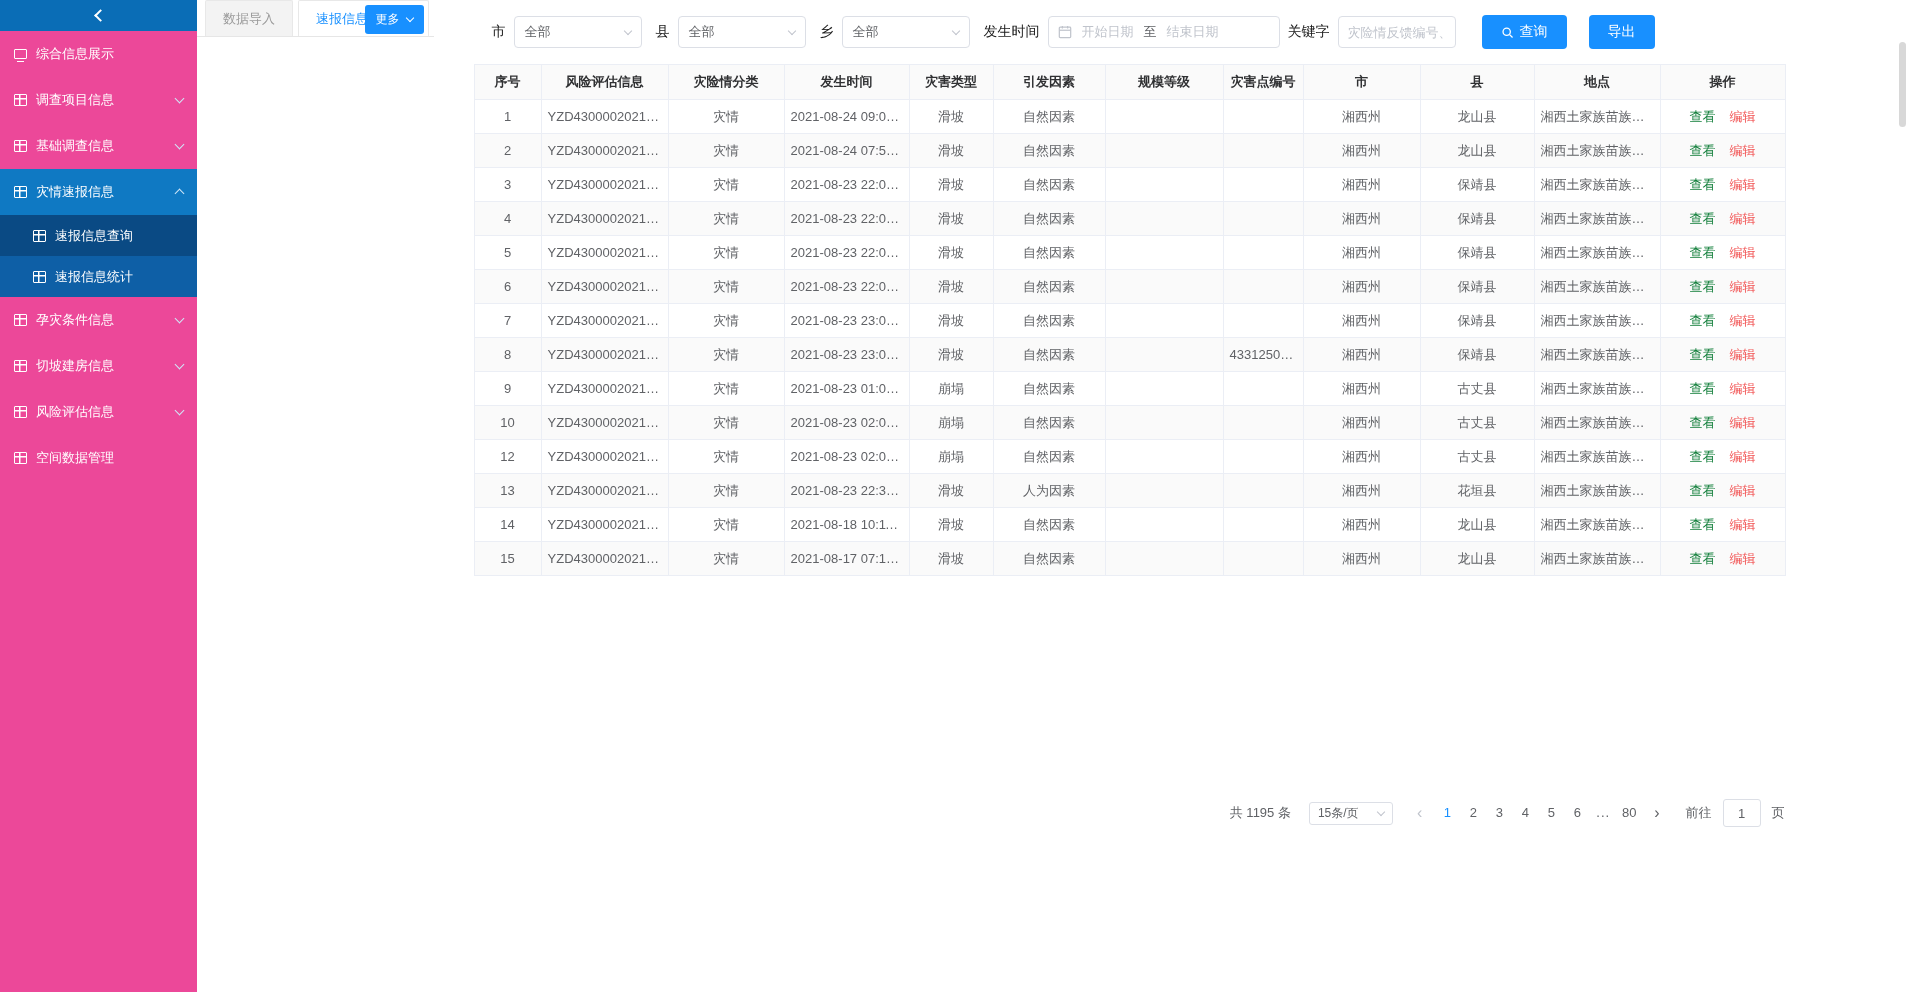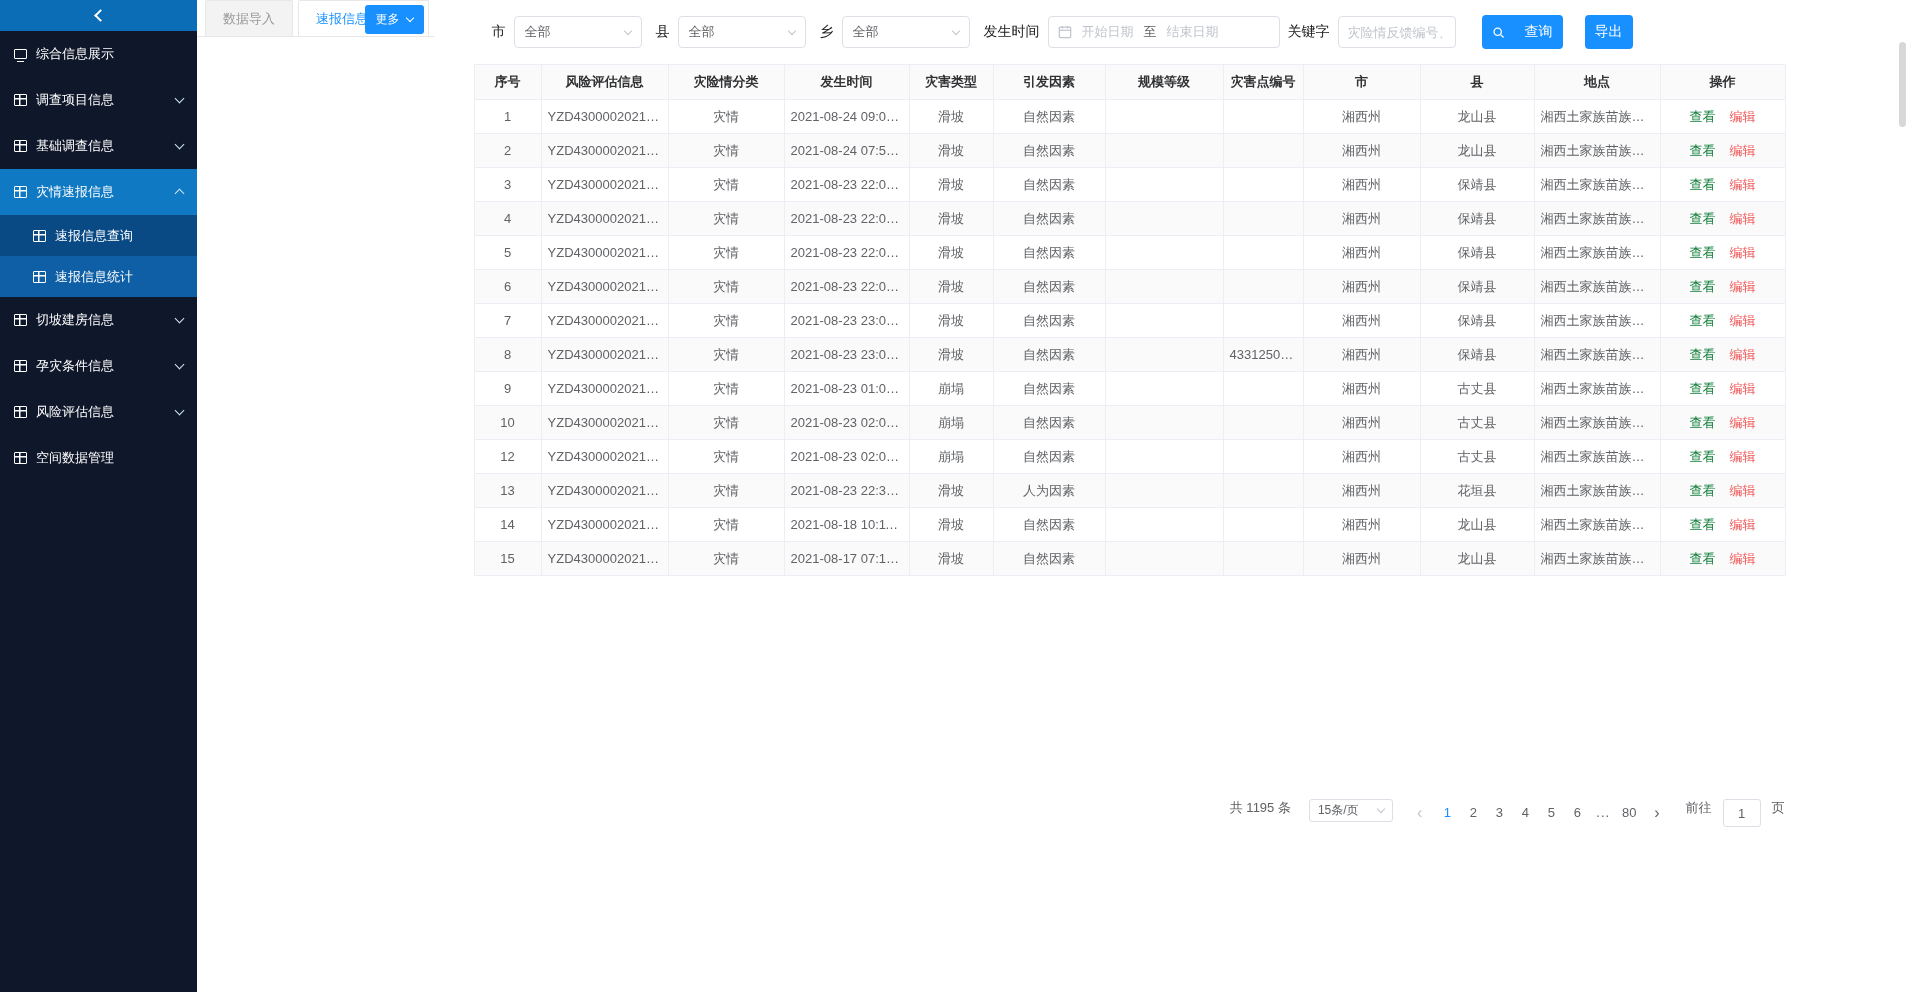--- a/index.html
+++ b/index.html
@@ -1,21 +1,21 @@
 <!DOCTYPE html>
 <html><head>
 <meta charset="utf-8">
 <style>
   * { box-sizing: border-box; margin: 0; padding: 0; }
   html,body { width:1908px; height:992px; overflow:hidden; }
   body { font-family:"Liberation Sans","DejaVu Sans",sans-serif; background:#fff; font-size:13px; color:#606266; }
   .app { display:flex; width:100%; height:100%; }
 
   
-  .sidebar { width:197px; flex-shrink:0; background:#0f172a; color:#fff; display:flex; flex-direction:column; }
+  .sidebar { width:197px; flex-shrink:0; background:#ec4899; color:#fff; display:flex; flex-direction:column; }
   .sidebar-top { height:31px; background:#0a6db6; display:flex; align-items:center; justify-content:center; cursor:pointer; }
   .back-chev { width:9px; height:9px; border-left:2.5px solid #fff; border-bottom:2.5px solid #fff; transform:rotate(45deg); margin-left:4px; }
   .menu-item { height:46px; display:flex; align-items:center; gap:9px; padding:0 14px; font-size:13px; cursor:pointer; }
   .menu-item.expanded-parent { background:#0f79c3; }
   .sub-item { height:41px; display:flex; align-items:center; gap:9px; padding:0 14px 0 33px; font-size:13px; background:#0e5fa6; cursor:pointer; }
   .sub-item.active { background:#0a4a84; }
   .icon-monitor { width:13px; height:10px; border:1.5px solid #fff; border-radius:1px; position:relative; flex-shrink:0; }
   .icon-monitor::after { content:""; position:absolute; left:2px; right:2px; bottom:-4px; height:1.5px; background:#fff; }
   .icon-grid { width:13px; height:12px; border:1.5px solid #fff; border-radius:1px; flex-shrink:0;
     background: linear-gradient(#fff,#fff) no-repeat 0 3px / 100% 1.5px,
@@ -36,34 +36,34 @@
 
   
   .filters { display:flex; align-items:center; padding-left:18px; gap:8px; height:36px; margin-bottom:14px; }
   .flabel { color:#1a1a1a; font-size:14px; white-space:nowrap; }
   .select { width:128px; height:32px; border:1px solid #dcdfe6; border-radius:4px; background:#fff; display:flex; align-items:center; justify-content:space-between; padding:0 10px; color:#606266; cursor:pointer; margin-right:6px; }
   .chev-gray { width:6px; height:6px; border-right:1.5px solid #c0c4cc; border-bottom:1.5px solid #c0c4cc; transform:rotate(45deg); margin-top:-3px; }
   .date-range { width:232px; height:32px; border:1px solid #dcdfe6; border-radius:4px; background:#fff; display:flex; align-items:center; gap:10px; padding:0 9px; color:#c0c4cc; }
   .date-range .sep { color:#606266; }
   .kw-input { width:118px; height:32px; border:1px solid #dcdfe6; border-radius:4px; padding:0 9px; font-size:13px; color:#606266; font-family:inherit; outline:none; margin-right:18px; }
   .kw-input::placeholder { color:#c0c4cc; }
-  .btn-primary { background:#1890ff; color:#fff; border:none; border-radius:4px; height:34px; padding:0 10px; font-size:14px; display:flex; align-items:center; gap:20px; cursor:pointer; font-family:inherit; }
+  .btn-primary { background:#1890ff; color:#fff; border:none; border-radius:4px; height:34px; padding:0 19px; font-size:14px; display:flex; align-items:center; gap:6px; cursor:pointer; font-family:inherit; }
   .btn-primary.export { margin-left:14px; }
 
   
   table.data { border-collapse:collapse; table-layout:fixed; width:1311px; font-size:13px; }
   table.data th, table.data td { border:1px solid #ebeef5; text-align:center; padding:0 6px; white-space:nowrap; overflow:hidden; text-overflow:ellipsis; }
   table.data th { height:35px; background:#fafafa; color:#303133; font-weight:bold; }
   table.data td { height:34px; color:#606266; }
   table.data tbody tr:nth-child(even) td { background:#fafafa; }
   .link-view { color:#15803d; cursor:pointer; margin-right:14px; text-decoration:none; }
   .link-edit { color:#f25555; cursor:pointer; text-decoration:none; }
 
   
-  .pagination-row { position:absolute; left:40px; bottom:165px; width:1311px; display:flex; justify-content:flex-end; gap:6px; font-size:13px; color:#606266; }
+  .pagination-row { position:absolute; left:40px; bottom:165px; width:1311px; display:flex; align-items:center; justify-content:flex-end; gap:6px; font-size:13px; color:#606266; }
   .page-size-select { width:84px; height:23px; border:1px solid #dcdfe6; border-radius:3px; display:flex; align-items:center; justify-content:space-between; padding:0 8px; margin:0 12px; cursor:pointer; font-size:12px; }
   .pg-arrow { border:none; background:transparent; font-size:16px; cursor:pointer; padding:0 6px; font-family:inherit; }
   .pg-arrow.prev { color:#c0c4cc; }
   .pg-arrow.next { color:#606266; }
   .page-list { display:flex; align-items:center; }
   .page { min-width:26px; height:26px; line-height:26px; text-align:center; cursor:pointer; color:#606266; }
   .page.active { color:#1890ff; }
   .page.dots { cursor:default; letter-spacing:1px; }
   .goto-label { margin-left:14px; }
   .goto-input { width:38px; height:28px; border:1px solid #dcdfe6; border-radius:3px; text-align:center; font-size:13px; color:#606266; outline:none; font-family:inherit; margin:0 5px; }
@@ -103,26 +103,26 @@
       <div class="sub-item active">
         <span class="icon-grid"></span>
         <span>速报信息查询</span>
       </div>
       <div class="sub-item">
         <span class="icon-grid"></span>
         <span>速报信息统计</span>
       </div>
       <div class="menu-item">
         <span class="icon-grid"></span>
+        <span>孕灾条件信息</span>
+        <span class="chev"></span>
+      </div>
+      <div class="menu-item">
+        <span class="icon-grid"></span>
         <span>切坡建房信息</span>
-        <span class="chev"></span>
-      </div>
-      <div class="menu-item">
-        <span class="icon-grid"></span>
-        <span>孕灾条件信息</span>
         <span class="chev"></span>
       </div>
       <div class="menu-item">
         <span class="icon-grid"></span>
         <span>风险评估信息</span>
         <span class="chev"></span>
       </div>
       <div class="menu-item">
         <span class="icon-grid"></span>
         <span>空间数据管理</span>

